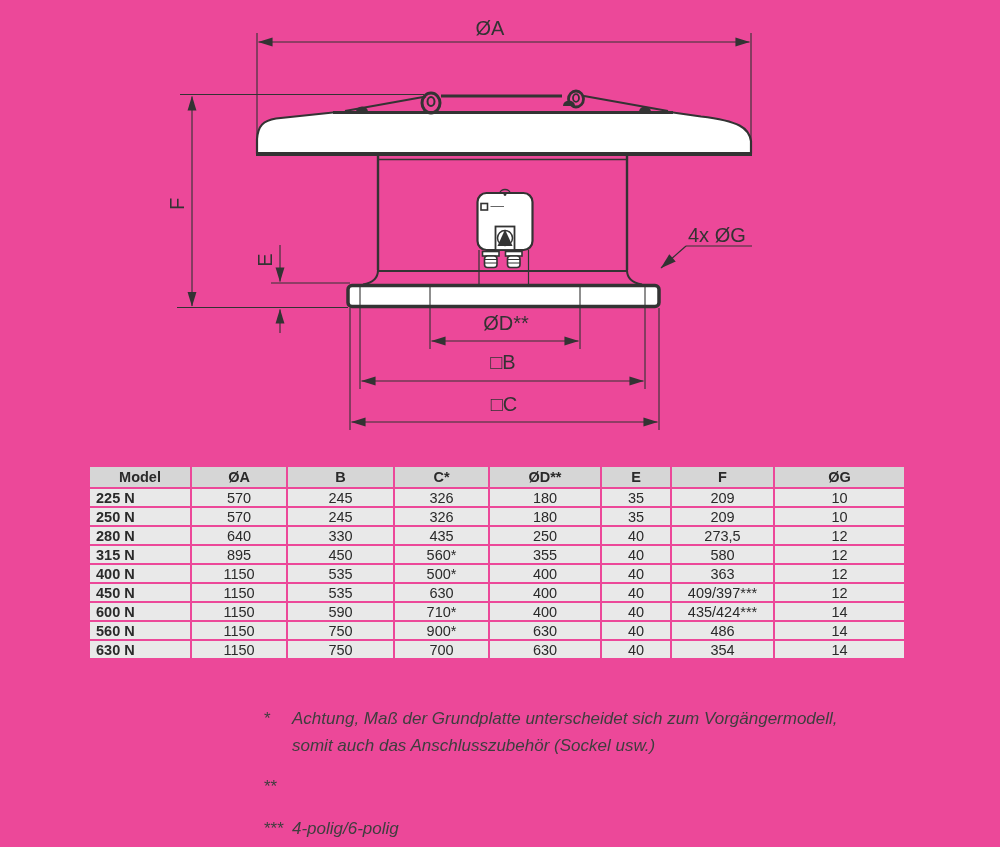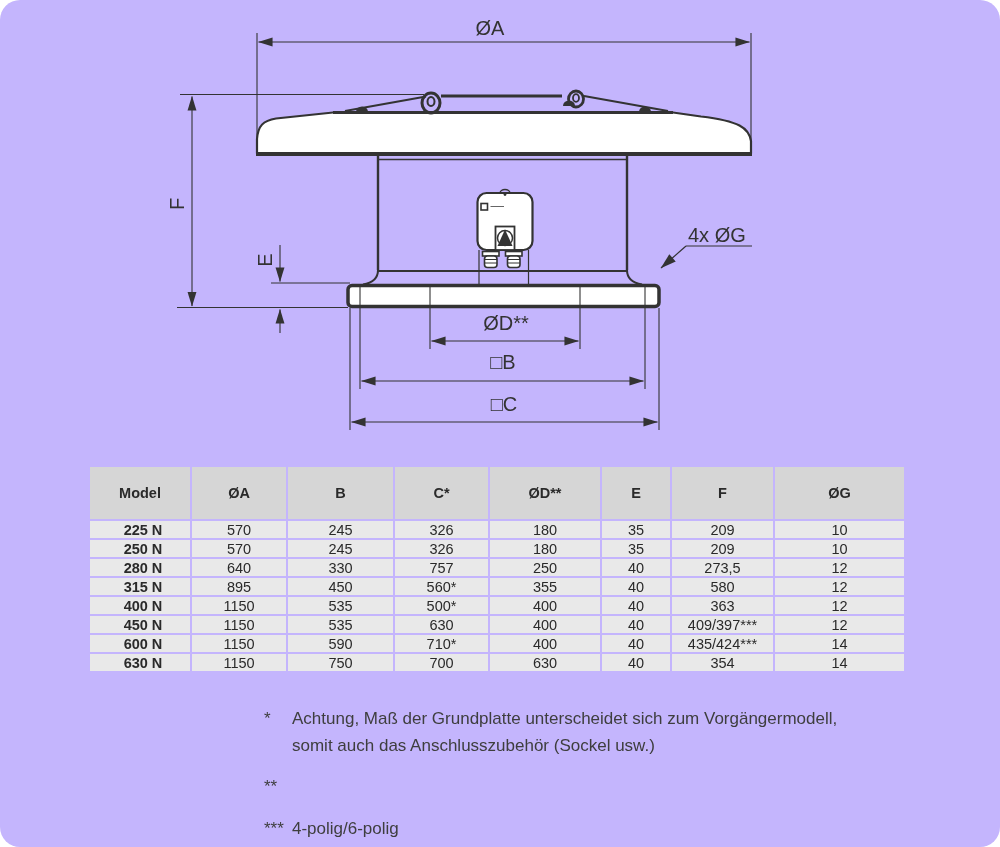--- a/index.html
+++ b/index.html
@@ -1,33 +1,33 @@
 <!DOCTYPE html>
 <html><head>
 <meta charset="utf-8">
 <style>
   html,body{margin:0;padding:0;background:#fff;}
-  .stage{position:relative;width:1000px;height:847px;background:#c4b5fd;overflow:hidden;
-         font-family:"Liberation Sans", sans-serif;color:#2a2a2a;border-radius:20px;}
+  .stage{position:relative;width:1000px;height:847px;background:#ec4899;overflow:hidden;
+         font-family:"Liberation Sans", sans-serif;color:#2a2a2a;}
   svg.drawing{position:absolute;left:0;top:0;}
   svg.drawing text{font-family:"Liberation Sans", sans-serif;font-size:20px;fill:#333;}
 
   table.dim-table{position:absolute;left:88px;top:465px;border-collapse:separate;
                   border-spacing:2px;table-layout:fixed;}
   table.dim-table th{background:#d6d6d6;font-weight:bold;font-size:14.5px;height:20px;
-                     padding:16px;text-align:center;color:#2a2a2a;}
+                     padding:0;text-align:center;color:#2a2a2a;}
   table.dim-table td{background:#e9e9e9;font-size:14.5px;height:17px;padding:0;
                      text-align:center;color:#2a2a2a;white-space:nowrap;}
-  table.dim-table td.model{text-align:center;padding-left:6px;font-weight:bold;}
+  table.dim-table td.model{text-align:left;padding-left:6px;font-weight:bold;}
 
   .footnotes{position:absolute;left:264px;top:705px;width:660px;font-size:17px;
              color:#3e3e3e;line-height:1.6;}
   .footnote{display:flex;margin-bottom:14px;}
   .footnote .marker{flex:0 0 28px;}
-  .footnote .ftext{max-width:590px;}
+  .footnote .ftext{max-width:590px;font-style:italic;}
 </style>
 </head>
 <body>
 
 <div class="stage">
 
   <svg class="drawing" width="1000" height="460" viewBox="0 0 1000 460">
     <defs>
       <marker id="ah" viewBox="0 0 12 8" refX="11.3" refY="4" markerWidth="14" markerHeight="9.3" orient="auto-start-reverse">
         <path d="M0.3,0.5 L11.6,4 L0.3,7.5 Z" fill="#333"></path>
@@ -182,21 +182,21 @@
           <td>326</td>
           <td>180</td>
           <td>35</td>
           <td>209</td>
           <td>10</td>
         </tr>
         <tr>
           <td class="model">280 N</td>
           <td>640</td>
           <td>330</td>
-          <td>757</td>
+          <td>435</td>
           <td>250</td>
           <td>40</td>
           <td>273,5</td>
           <td>12</td>
         </tr>
         <tr>
           <td class="model">315 N</td>
           <td>895</td>
           <td>450</td>
           <td>560*</td>
@@ -226,20 +226,30 @@
           <td>12</td>
         </tr>
         <tr>
           <td class="model">600 N</td>
           <td>1150</td>
           <td>590</td>
           <td>710*</td>
           <td>400</td>
           <td>40</td>
           <td>435/424***</td>
+          <td>14</td>
+        </tr>
+        <tr>
+          <td class="model">560 N</td>
+          <td>1150</td>
+          <td>750</td>
+          <td>900*</td>
+          <td>630</td>
+          <td>40</td>
+          <td>486</td>
           <td>14</td>
         </tr>
         <tr>
           <td class="model">630 N</td>
           <td>1150</td>
           <td>750</td>
           <td>700</td>
           <td>630</td>
           <td>40</td>
           <td>354</td>

